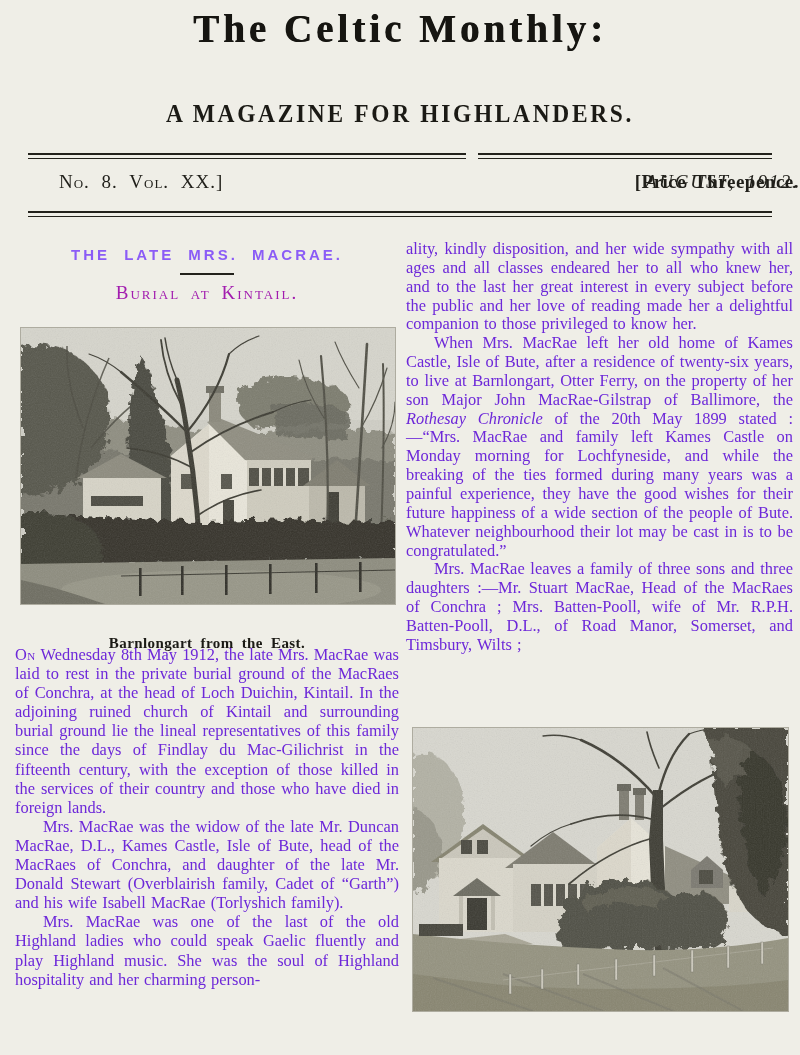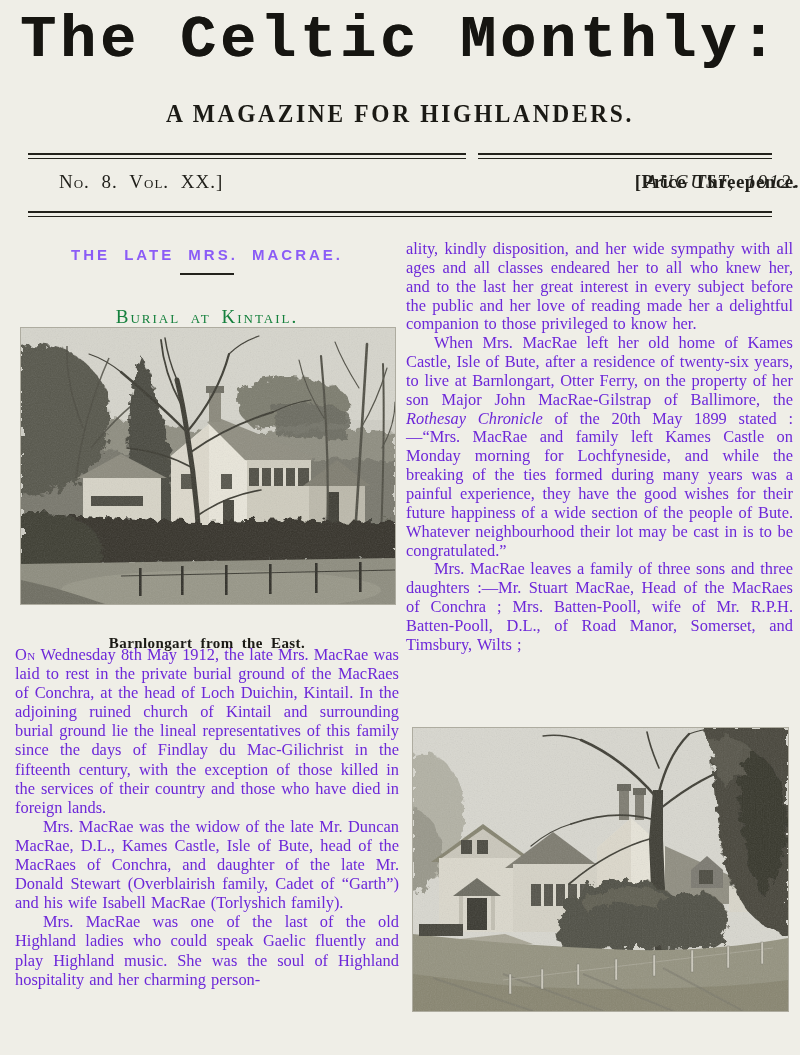--- a/index.html
+++ b/index.html
@@ -9,22 +9,22 @@
     font-family:"Liberation Serif", serif;
     color:#201f1a;
     position:relative;overflow:hidden;
   }
   .page{position:absolute;inset:0;}
 
   
   .masthead-title{
     position:absolute;top:6px;left:0;width:100%;
     text-align:center;
-    font-family:Liberation Mono, monospace;
-    font-weight:bold;font-size:60px;letter-spacing:4px;
+    font-family:Liberation Serif, serif;
+    font-weight:bold;font-size:39px;letter-spacing:4px;
     color:#161511;
     text-shadow:0.6px 0 0 #161511;
     margin:0;
   }
   .masthead-subtitle{
     position:absolute;top:99px;left:0;width:100%;
     text-align:center;
     font-family:"Liberation Serif", serif;
     font-weight:bold;font-size:26px;letter-spacing:3px;
     color:#1b1a15;
@@ -51,21 +51,21 @@
     position:absolute;top:246px;left:16px;width:382px;
     text-align:center;
     font-family:"Liberation Sans", sans-serif;
     font-weight:bold;font-size:15px;letter-spacing:3px;word-spacing:7px;
     color:#8b5cf6;
   }
   .heading-rule{position:absolute;top:273px;left:180px;width:54px;border-top:2px solid #23221c;}
   .article-subheading{
     position:absolute;top:282px;left:16px;width:382px;
     text-align:center;font-variant:small-caps;
-    font-size:19px;letter-spacing:2px;word-spacing:4px;color:#15803d;margin-top:24px;
+    font-size:19px;letter-spacing:2px;word-spacing:4px;color:#a21caf;
   }
 
   
   .photo{position:absolute;border:1px solid #aeaca0;box-sizing:border-box;background:#cccbc2;}
   .photo svg{display:block;width:100%;height:100%;}
   .photo-east{left:20px;top:327px;width:376px;height:278px;}
   .photo-west{left:412px;top:727px;width:377px;height:285px;}
 
   .caption{
     position:absolute;text-align:center;

